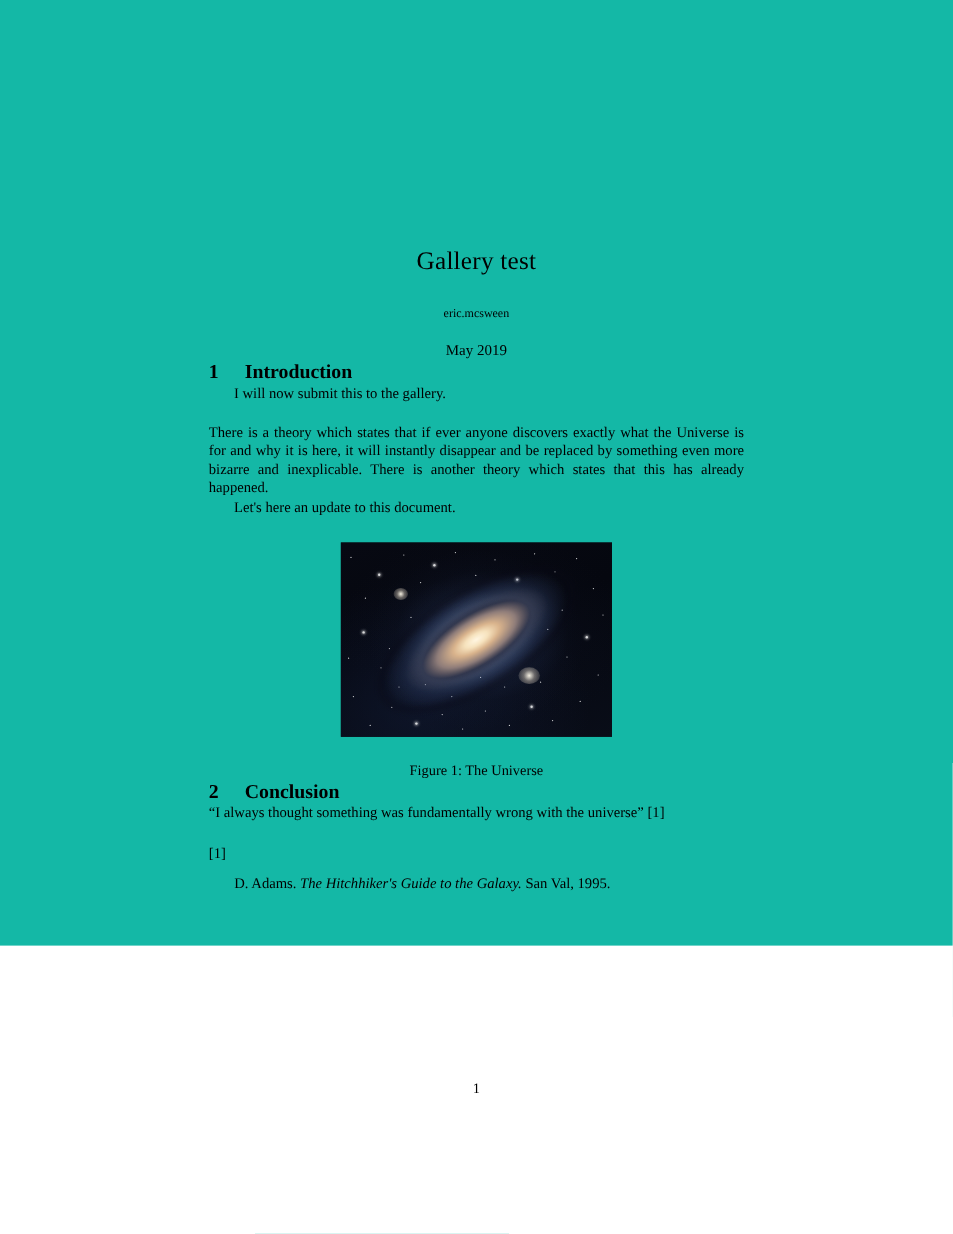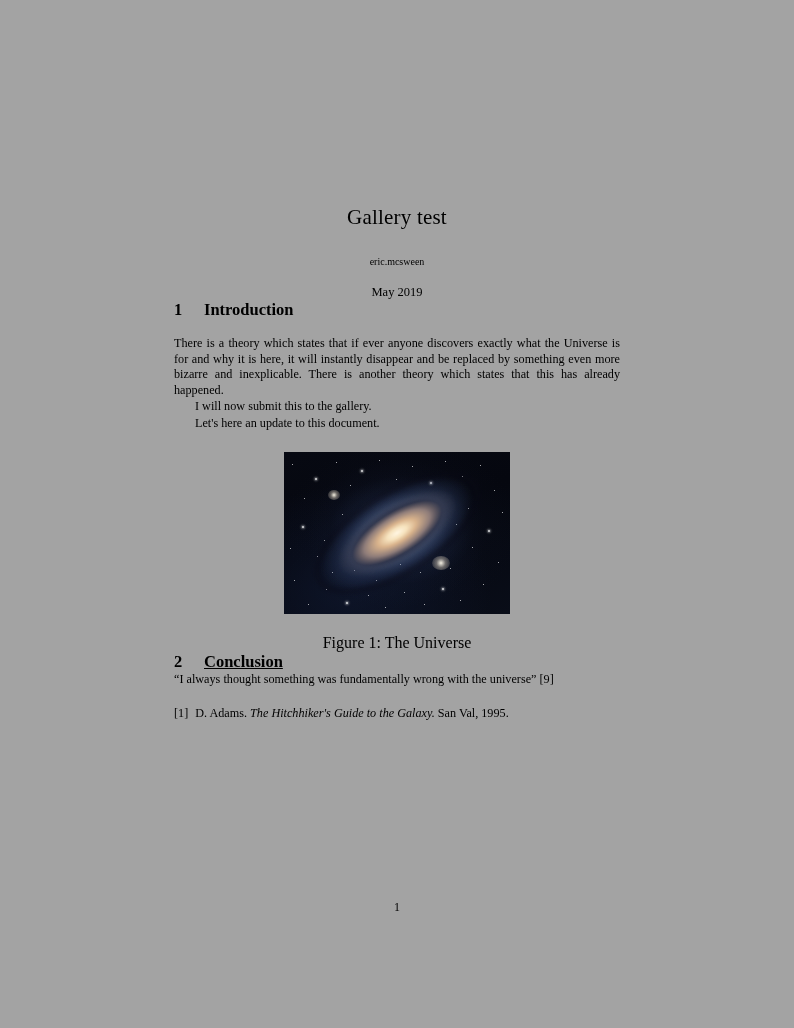--- a/index.html
+++ b/index.html
@@ -14,22 +14,22 @@
     font-family: "Liberation Serif", serif;
     color: #000000;
     overflow: hidden;
   }
 
   .page {
     position: absolute;
     left: 0;
     top: 0;
     width: 794px;
-    height: 1028px;
-    background: #a3a3a3;
+    height: 788px;
+    background: #14b8a6;
   }
 
   .content {
     position: absolute;
     left: 174px;
     top: 0;
     width: 446px;
   }
 
   .doc-title {
@@ -175,28 +175,27 @@
     display: block;
     width: 1px;
     height: 1px;
     background: #ffffff;
     border-radius: 50%;
     opacity: 0.85;
   }
   .stars i.big { width: 2px; height: 2px; box-shadow: 0 0 2px 1px rgba(255,255,255,0.5); }
 
   .fig-caption {
-    font-size: 16px;
+    font-size: 12px;
     text-align: center;
     margin-top: 16px;
   }
 
   .sec-conclusion {
     margin-top: 41px;
-    text-decoration: underline;
   }
 
   .quote-line {
     font-size: 12.2px;
     margin-top: 17px;
   }
 
   h2.references {
     font-size: 16.5px;
     font-weight: bold;
@@ -205,21 +204,21 @@
     margin-top: 30px;
   }
 
   .ref-item {
     font-size: 12.2px;
     margin-top: 19px;
     display: flex;
     gap: 7px;
   }
   .ref-num { flex: 0 0 auto; }
-  .ref-text { flex: 1 1 auto; }
+  .ref-text { flex: 1 1 auto; margin-top: 25px; }
   .ref-text i { font-style: italic; }
 
   .page-number {
     position: absolute;
     left: 0;
     top: 900px;
     width: 794px;
     text-align: center;
     font-size: 12px;
   }
@@ -231,22 +230,22 @@
   <div class="content">
 
     <div class="doc-title">Gallery test</div>
     <div class="doc-author">eric.mcsween</div>
     <div class="doc-date">May 2019</div>
 
     <h2 class="section sec-intro">
       <span class="sec-num">1</span><span>Introduction</span>
     </h2>
 
+    <p class="body-text indent-para">I will now submit this to the gallery.</p>
     <p class="body-text first-para">There is a theory which states that if ever anyone discovers exactly what the Universe is for and why it is here, it will instantly disappear and be replaced by something even more bizarre and inexplicable. There is another theory which states that this has already happened.</p>
-    <p class="body-text indent-para">I will now submit this to the gallery.</p>
     <p class="body-text indent-para">Let's here an update to this document.</p>
 
     <div class="figure-block">
       <div class="galaxy-frame">
         <div class="galaxy-sky"></div>
         <div class="stars">
           <i style="left:8px;  top:12px;"></i>
           <i style="left:20px; top:46px;"></i>
           <i class="big" style="left:31px; top:26px;"></i>
           <i style="left:52px; top:10px;"></i>
@@ -296,21 +295,21 @@
         <div class="satellite sat-1"></div>
         <div class="satellite sat-2"></div>
       </div>
       <div class="fig-caption">Figure 1: The Universe</div>
     </div>
 
     <h2 class="section sec-conclusion">
       <span class="sec-num">2</span><span>Conclusion</span>
     </h2>
 
-    <p class="body-text quote-line">“I always thought something was fundamentally wrong with the universe” [9]</p>
+    <p class="body-text quote-line">“I always thought something was fundamentally wrong with the universe” [1]</p>
 
 
     <div class="ref-item">
       <span class="ref-num">[1]</span>
       <span class="ref-text">
         <span>D. Adams.</span>
         <i>The Hitchhiker's Guide to the Galaxy.</i>
         <span>San Val, 1995.</span>
       </span>
     </div>

